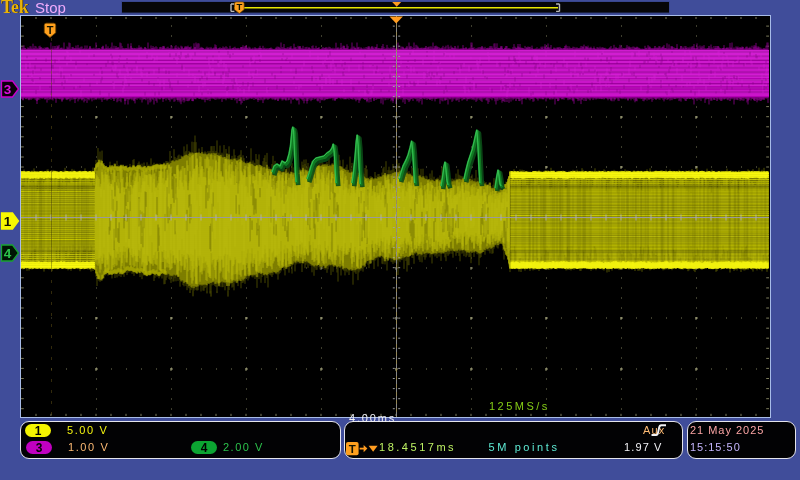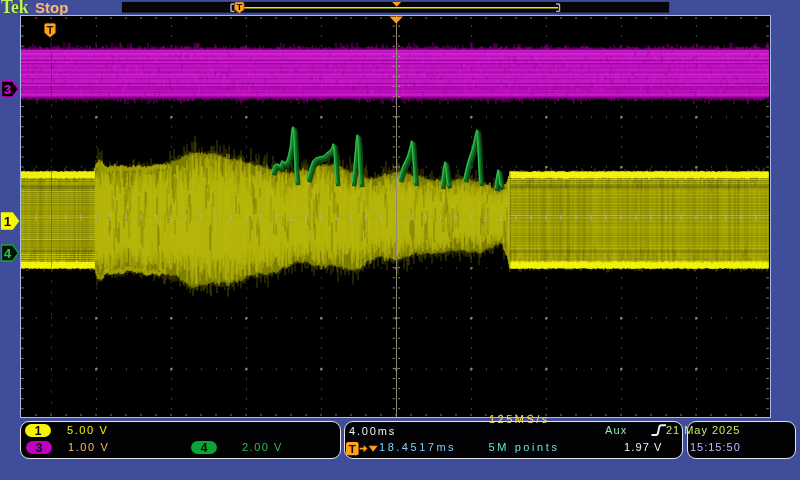--- a/index.html
+++ b/index.html
@@ -1,22 +1,22 @@
 <!DOCTYPE html>
 <html><head><meta charset="utf-8"><style>
 *{margin:0;padding:0;box-sizing:border-box}
 html,body{width:800px;height:480px;overflow:hidden;background:#404d9a}
 body{font-family:"Liberation Sans",sans-serif;position:relative}
 .abs{position:absolute}
 .txt{font-weight:normal;font-size:11px;line-height:14px;white-space:pre}
 </style></head>
 <body>
 
-<div class="abs" style="left:1px;top:-1.5px;font-family:'Liberation Serif',serif;font-weight:bold;font-size:18px;line-height:17px;color:#bef264;letter-spacing:-0.3px;text-shadow:0.5px 0 0 #000">Tek</div>
-<div class="abs" style="left:35px;top:1px;font-weight:bold;font-size:15px;line-height:14px;color:#fdba74">Stop</div>
+<div class="abs" style="left:1px;top:-1.5px;font-family:'Liberation Serif',serif;font-weight:bold;font-size:18px;line-height:17px;color:#eab308;letter-spacing:-0.3px;text-shadow:0.5px 0 0 #000">Tek</div>
+<div class="abs" style="left:35px;top:1px;font-weight:normal;font-size:15px;line-height:14px;color:#f0abfc">Stop</div>
 <svg class="abs" style="left:121px;top:1px" width="550" height="14" viewBox="0 0 550 14">
     <rect x="0.5" y="0.5" width="548" height="11.6" fill="#060608" stroke="#38468e" stroke-width="1"></rect>
 <path d="M110 3v7.4M110 3h3.4M110 10.4h3.4" stroke="#b8b8b8" stroke-width="1.4" fill="none"></path>
 <path d="M438.5 3v7.4M438.5 3h-3.4M438.5 10.4h-3.4" stroke="#b8b8b8" stroke-width="1.4" fill="none"></path>
 <path d="M113 6.7H437" stroke="#e8e800" stroke-width="1.6"></path>
 <path d="M113.5 2.6q0-1.6 1.6-1.6h6.4q1.6 0 1.6 1.6v6l-4.8 3.8-4.8-3.8Z" fill="#ffa01e" stroke="#7a4a00" stroke-width="0.7"></path>
 <text x="118.3" y="9.4" font-size="9.5" font-weight="bold" fill="#141400" text-anchor="middle" font-family="Liberation Sans, sans-serif">T</text>
 <path d="M271.2 1h9L275.7 5.8Z" fill="#ff9c20"></path>
   </svg>
 
@@ -193,32 +193,32 @@
 
 <div class="abs" style="left:20px;top:421px;width:321px;height:38px;background:#020204;border:1.5px solid #e4e4ec;border-radius:9px"></div>
 <div class="abs" style="left:344px;top:421px;width:339px;height:38px;background:#020204;border:1.5px solid #e4e4ec;border-radius:9px"></div>
 <div class="abs" style="left:687px;top:421px;width:109px;height:38px;background:#020204;border:1.5px solid #e4e4ec;border-radius:9px"></div>
 
 <div class="abs" style="left:25px;top:423.5px;width:26px;height:13.5px;background:#f4f400;border-radius:7px;color:#000;font-weight:bold;font-size:12px;text-align:center;line-height:14px">1</div>
 <div class="abs txt" style="left:67px;top:423px;color:#f4f410;letter-spacing:1.59px">5.00 V</div>
 <div class="abs" style="left:26px;top:440.5px;width:26px;height:13.5px;background:#c000c0;border-radius:7px;color:#000;font-weight:bold;font-size:12px;text-align:center;line-height:14px">3</div>
 <div class="abs txt" style="left:68px;top:440px;color:#fdba74;letter-spacing:1.59px">1.00 V</div>
 <div class="abs" style="left:191px;top:440.5px;width:26px;height:13.5px;background:#0ca432;border-radius:7px;color:#000;font-weight:bold;font-size:12px;text-align:center;line-height:14px">4</div>
-<div class="abs txt" style="left:242px;top:440px;color:#2cc24c;letter-spacing:1.5px">2.00 V</div>
-
-<div class="abs txt" style="left:349px;top:424px;color:#f2f2f6;letter-spacing:1.83px">4.00ms</div>
-<div class="abs txt" style="left:489px;top:412px;color:#fde047;letter-spacing:2.49px">125MS/s</div>
-<div class="abs txt" style="left:605px;top:423px;color:#86efac;letter-spacing:1.18px">Aux</div>
+<div class="abs txt" style="left:223px;top:440px;color:#2cc24c;letter-spacing:1.5px">2.00 V</div>
+
+<div class="abs txt" style="left:349px;top:411px;color:#f2f2f6;letter-spacing:1.83px">4.00ms</div>
+<div class="abs txt" style="left:489px;top:399px;color:#84cc16;letter-spacing:2.49px">125MS/s</div>
+<div class="abs txt" style="left:643px;top:423px;color:#fdba74;letter-spacing:1.18px">Aux</div>
 <svg class="abs" style="left:650px;top:424px" width="20" height="13" viewBox="0 0 20 13">
     <path d="M1.5 11h4.6c1.7 0 1.7-1 2.1-3l0.8-4c0.4-2 0.6-2.7 2.3-2.7h4.7" stroke="#f2f2f6" stroke-width="1.9" fill="none"></path>
   </svg>
 <svg class="abs" style="left:345px;top:440.5px" width="36" height="16" viewBox="0 0 36 16">
     <rect x="1" y="1" width="12.6" height="13.2" rx="2" fill="#ffa01e"></rect>
     <text x="7.3" y="11.6" font-size="11.5" font-weight="bold" fill="#141400" text-anchor="middle" font-family="Liberation Sans,sans-serif">T</text>
     <path d="M14.6 7.6h5.6" stroke="#ff9c20" stroke-width="1.8"></path>
     <path d="M18.6 3.9l3.8 3.7-3.8 3.7Z" fill="#ff9c20"></path>
     <path d="M23.6 4.8h9l-4.5 6Z" fill="#ff9c20"></path>
   </svg>
-<div class="abs txt" style="left:379px;top:440px;color:#7dd3fc;letter-spacing:2.52px">18.4517ms</div>
+<div class="abs txt" style="left:379px;top:440px;color:#bef264;letter-spacing:2.52px">18.4517ms</div>
 <div class="abs txt" style="left:488.5px;top:440px;color:#5eead4;letter-spacing:2.6px">5M points</div>
 <div class="abs txt" style="left:624px;top:440px;color:#f2f2f6;letter-spacing:1.12px">1.97 V</div>
 
-<div class="abs txt" style="left:666px;top:423px;color:#bef264;letter-spacing:0.98px">21 May 2025</div>
+<div class="abs txt" style="left:690px;top:423px;color:#fca5a5;letter-spacing:0.98px">21 May 2025</div>
 <div class="abs txt" style="left:690px;top:440px;color:#c4b5fd;letter-spacing:0.99px">15:15:50</div>
 </body></html>

